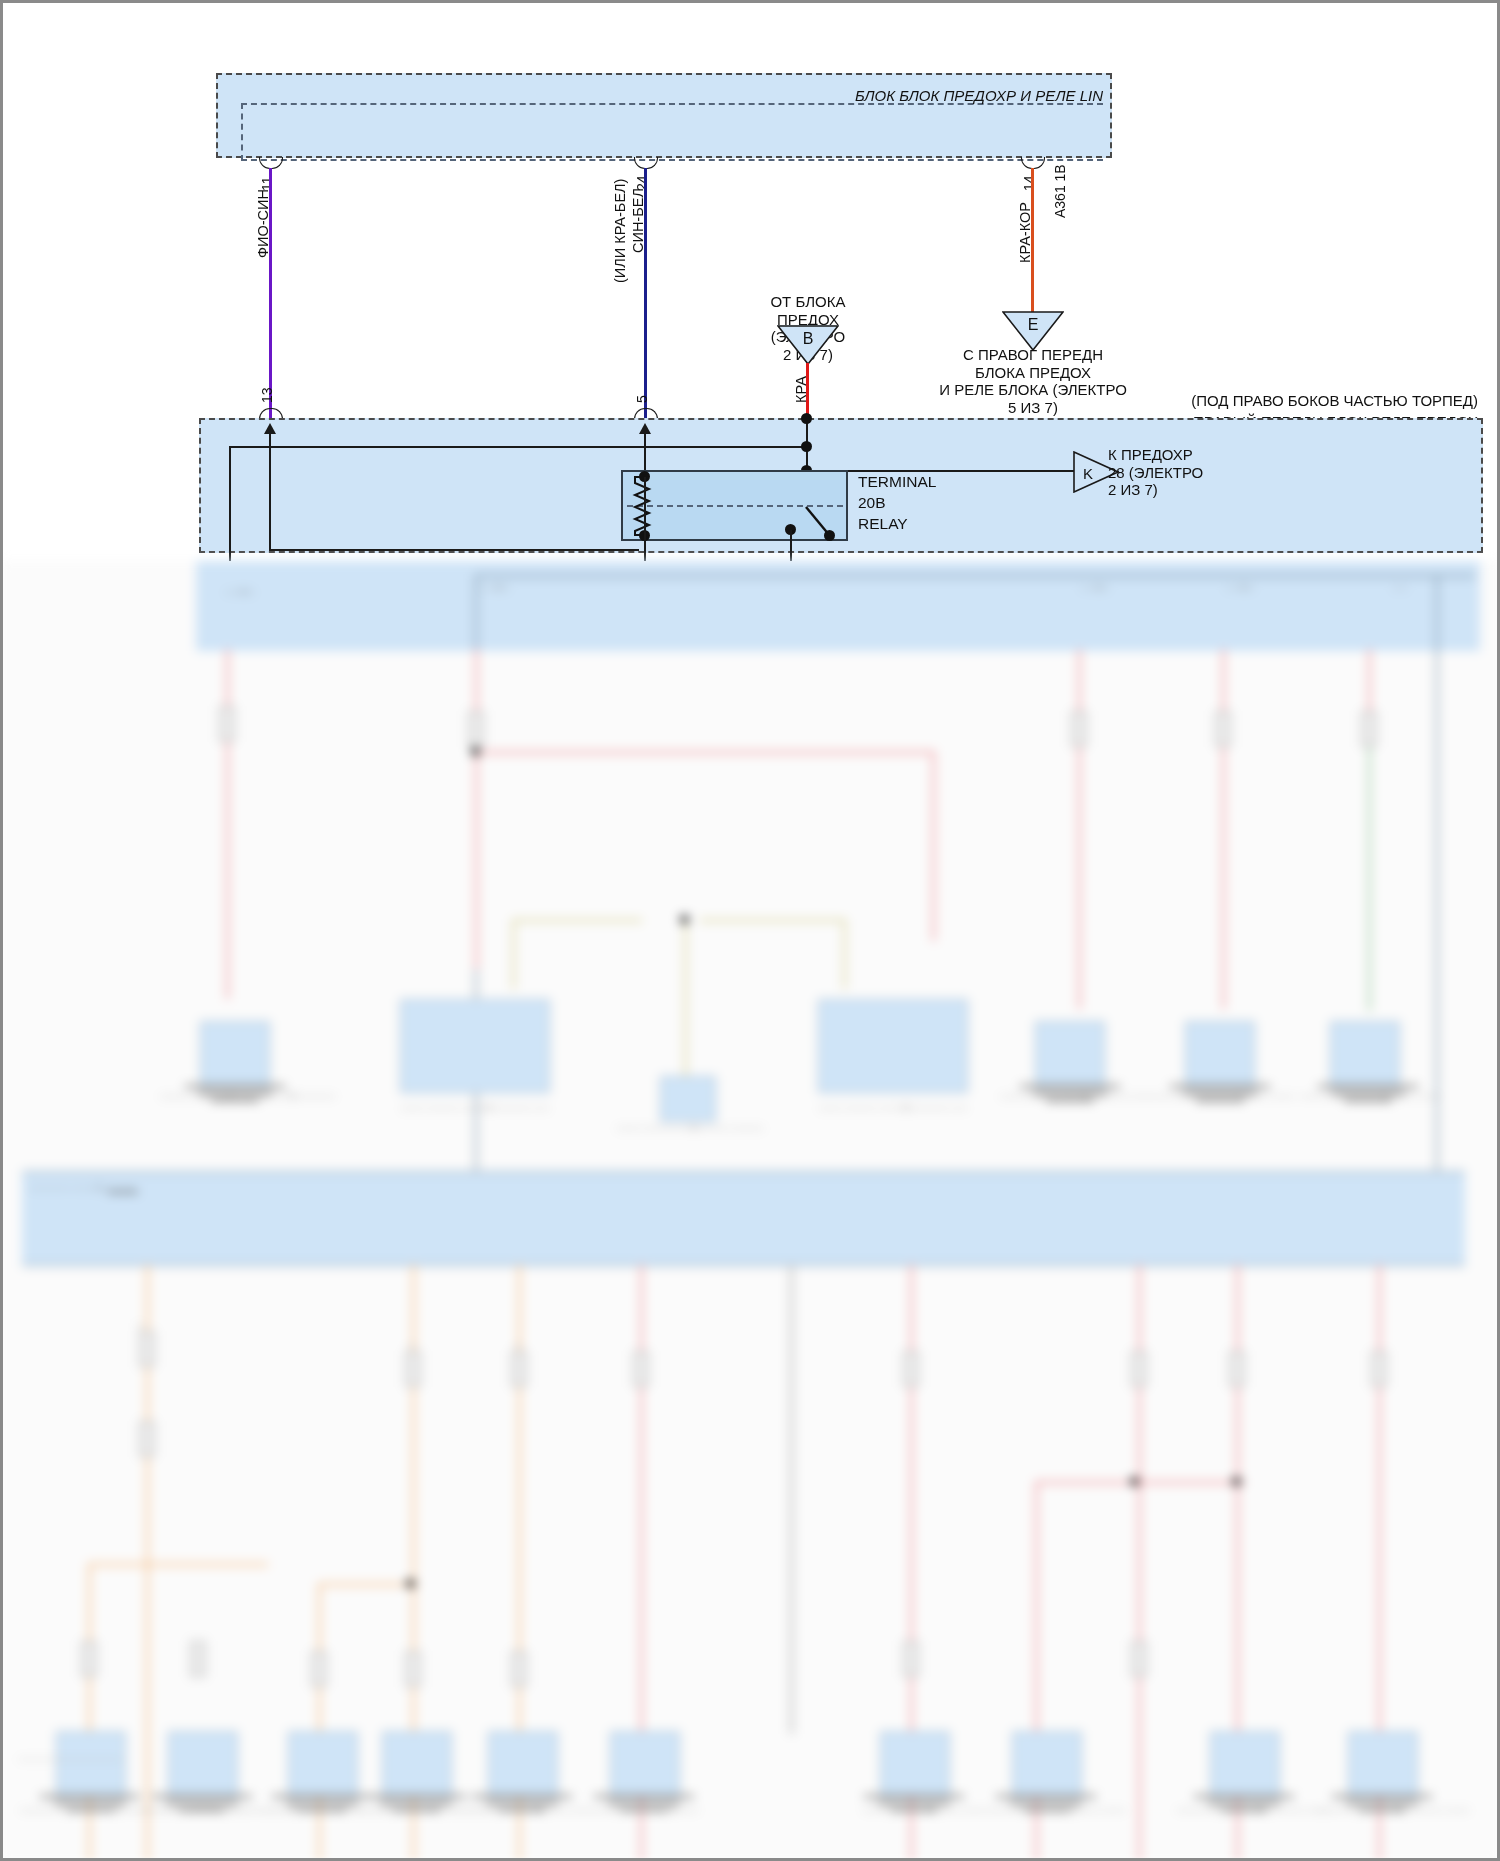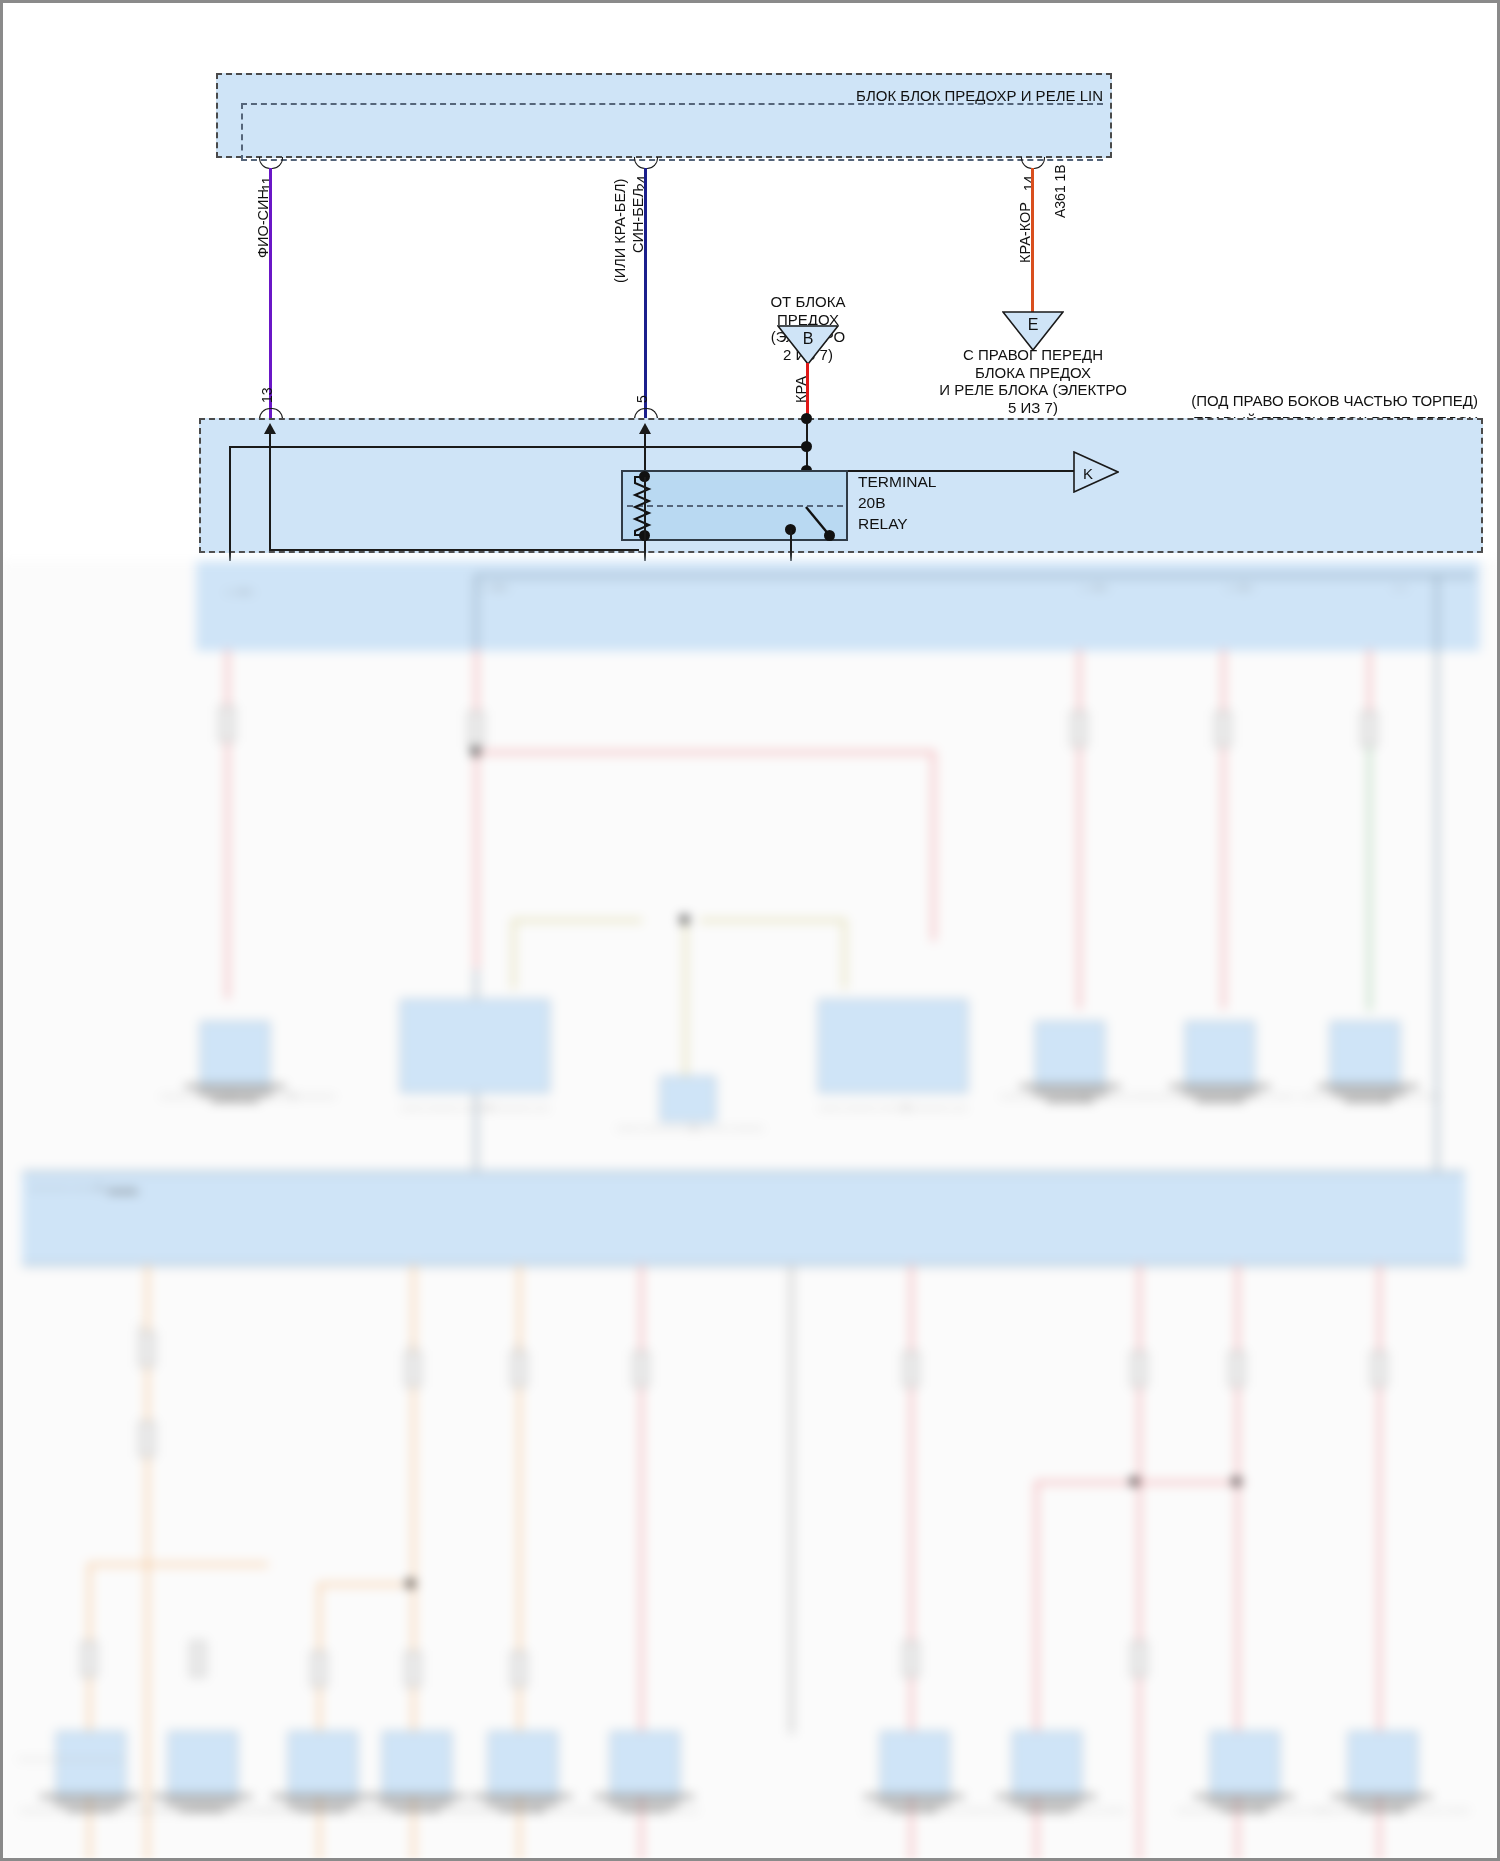--- a/index.html
+++ b/index.html
@@ -135,21 +135,21 @@
 <body>
 
 <div id="page">
 
   <div id="sharp">
 
 
     <div class="dashbox" style="left:213px;top:70px;width:896px;height:85px;"></div>
 
     <div class="innerdash" style="left:238px;top:100px;width:862px;height:58px;border-right:none;"></div>
-    <div class="lbl r" style="left:600px;top:84px;width:500px;font-size:15px;">БЛОК БЛОК ПРЕДОХР И РЕЛЕ LIN</div>
+    <div class="lbl r" style="left:600px;top:84px;width:500px;font-size:15px;font-style:italic;">БЛОК БЛОК ПРЕДОХР И РЕЛЕ LIN</div>
 
     <div class="arcd" style="left:256px;top:154px;"></div>
     <div class="pin" style="left:256px;top:188px;">11</div>
     <div class="wire w-v" style="left:266px;top:165px;height:250px;background:#6a16c7;"></div>
     <div class="vlbl" style="left:252px;top:255px;">ФИО-СИН</div>
     <div class="arc" style="left:256px;top:405px;"></div>
     <div class="pin" style="left:256px;top:400px;">13</div>
 
     <div class="arcd" style="left:631px;top:154px;"></div>
     <div class="pin" style="left:631px;top:188px;">24</div>
@@ -210,20 +210,23 @@
     <div class="dot" style="left:798px;top:462px;"></div>
     <div class="dot" style="left:798px;top:503px;"></div>
 
     <div class="blkh" style="position:absolute;left:803px;top:467px;width:270px;"></div>
     <div class="tri-r" style="left:1070px;top:448px;">
       <svg width="46" height="42" style="position:absolute;left:0;top:0;">
         <polygon points="1,1 45,21 1,41" fill="#cfe4f7" stroke="#1a1a1a" stroke-width="1.6"></polygon>
       </svg>
       <div class="tri-txt" style="left:-8px;font-size:15px;">K</div>
     </div>
+    <div class="lbl" style="left:1105px;top:443px;width:220px;">К ПРЕДОХР
+28 (ЭЛЕКТРО
+2 ИЗ 7)</div>
 
     <div class="relaybox" style="left:618px;top:467px;width:227px;height:71px;"></div>
     <div class="hdash" style="left:624px;top:502px;width:216px;"></div>
 
     <svg style="position:absolute;left:620px;top:470px;" width="44" height="66">
       <path d="M22 4 L12 4 L12 10 L26 16 L12 22 L26 28 L12 34 L26 40 L12 46 L26 52 L12 58 L12 62 L22 62" fill="none" stroke="#111" stroke-width="2"></path>
     </svg>
     <div class="dot" style="left:636px;top:468px;"></div>
     <div class="dot" style="left:636px;top:527px;"></div>
     <div class="blk" style="position:absolute;left:641px;top:474px;height:60px;"></div>

